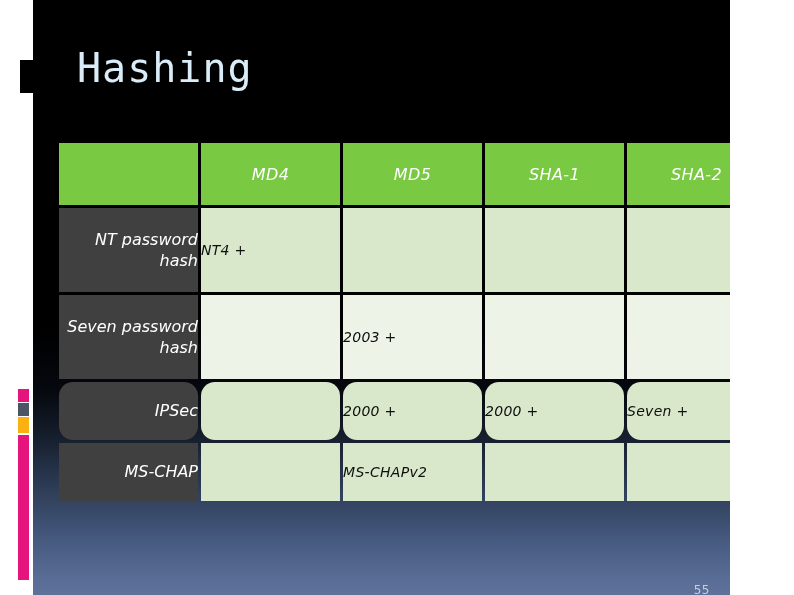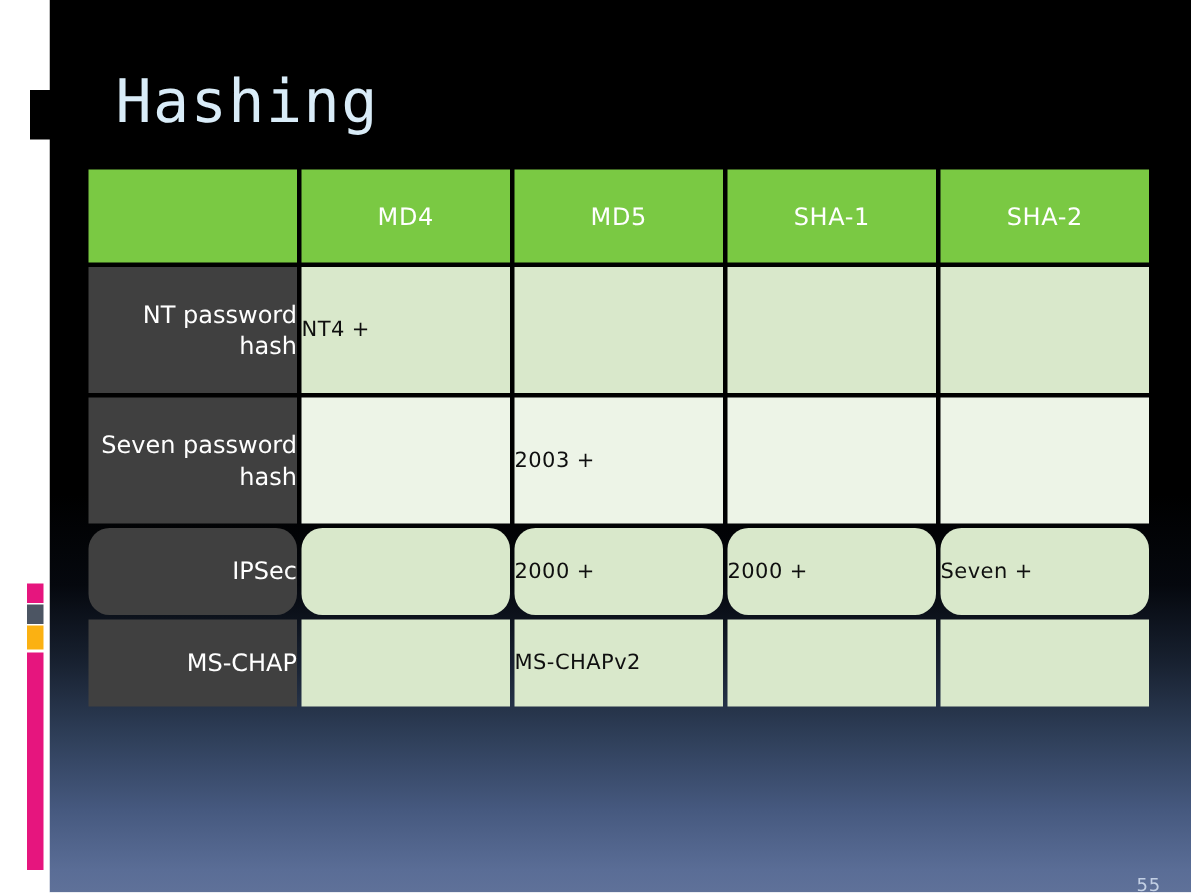--- a/index.html
+++ b/index.html
@@ -5,21 +5,21 @@
   html, body {
     margin: 0;
     padding: 0;
     background: #ffffff;
   }
   body {
     font-family: "DejaVu Sans", sans-serif;
   }
   #slide {
     position: relative;
-    width: 794px;
+    width: 730px;
     height: 595px;
     overflow: hidden;
     background: #ffffff;
   }
   
   .bg-panel {
     position: absolute;
     left: 33px;
     top: 0;
     width: 761px;
@@ -72,22 +72,23 @@
     font-size: 40px;
     letter-spacing: 1px;
     color: #d9ecf8;
     white-space: nowrap;
   }
 
   
   .tbl-wrap {
     position: absolute;
     left: 56px;
-    top: 110px;
+    top: 140px;
     width: 694px;
+    font-style: italic;
   }
   table.grid {
     border-collapse: separate;
     border-spacing: 3px;
     width: 694px;
     table-layout: fixed;
   }
   table.grid td, table.grid th {
     padding: 0;
     margin: 0;

